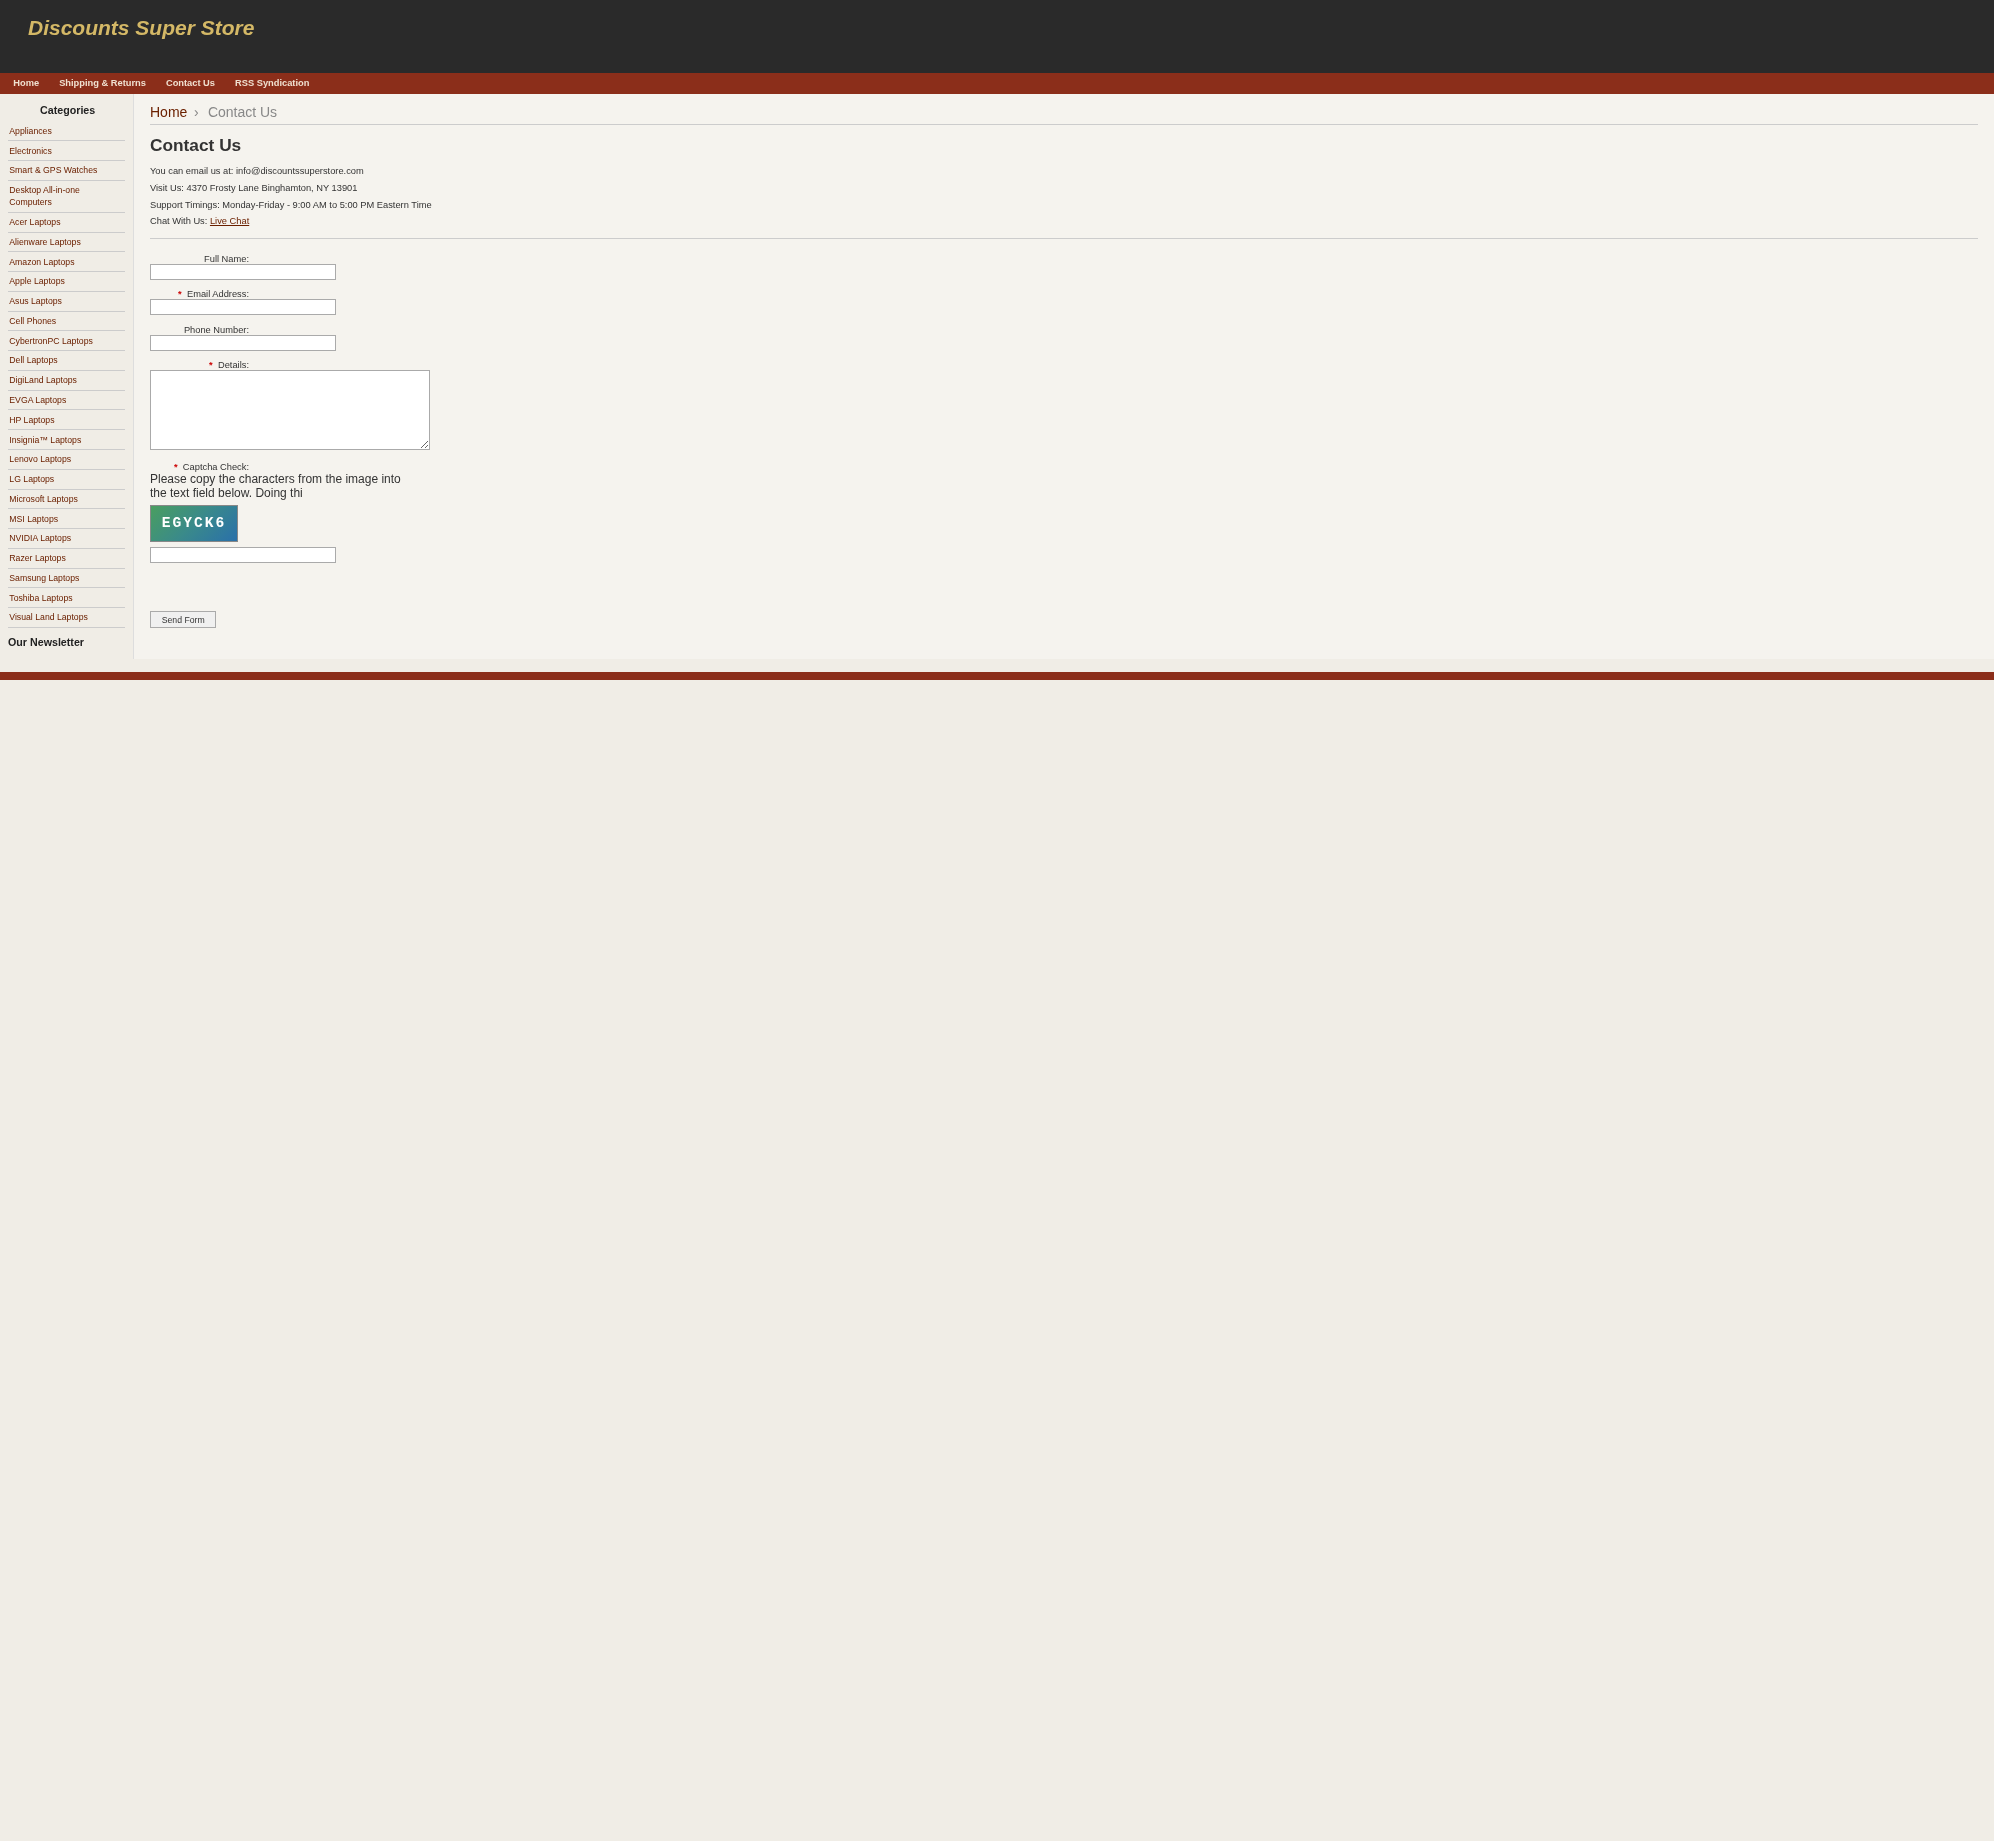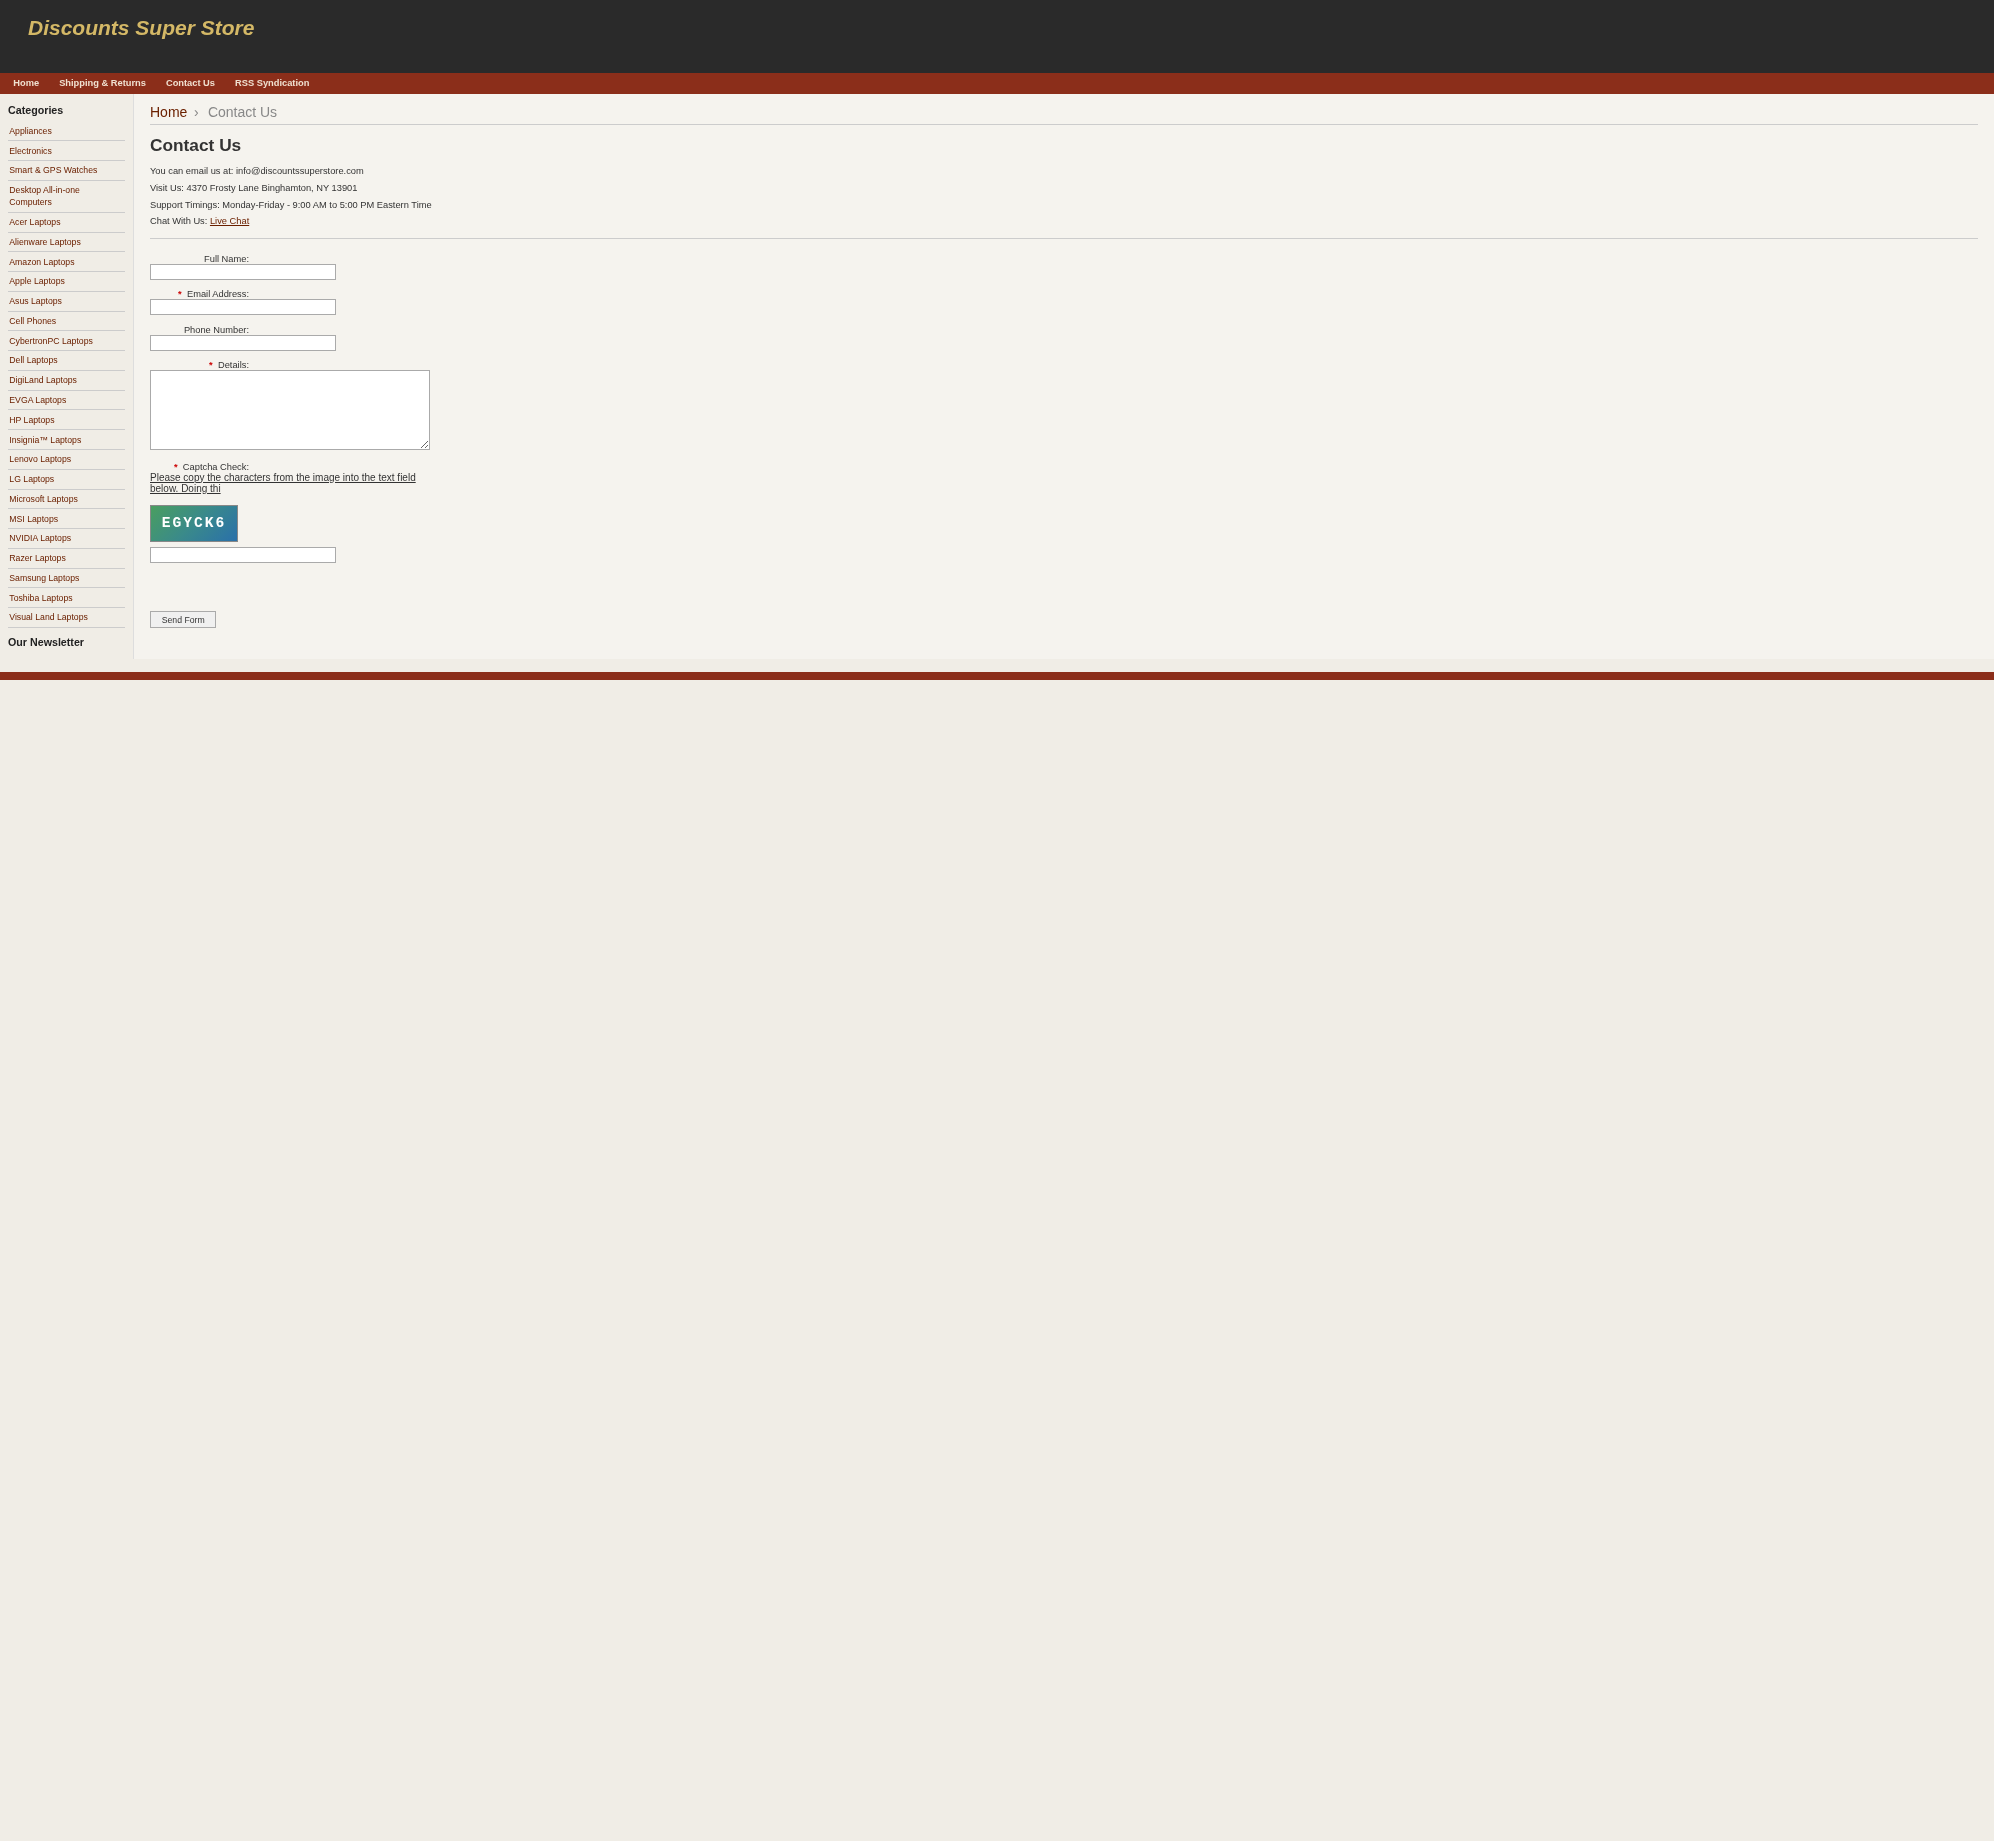--- a/index.html
+++ b/index.html
@@ -44,20 +44,21 @@
       width: 133px;
       min-width: 133px;
       padding: 10.7px 8px;
       background: #f0ede6;
     }
     #sidebar .categories-title {
       font-size: 10.7px;
       font-weight: bold;
       color: #222;
       margin-bottom: 5.3px;
+      margin-left: 32px;
     }
     #sidebar ul {
       list-style: none;
       padding: 0;
       margin: 0;
     }
     #sidebar ul li {
       border-bottom: 0.7px solid #ccc;
     }
     #sidebar ul li a {
@@ -155,25 +156,24 @@
     .form-input textarea {
       width: 280px;
       height: 80px;
       border: 0.7px solid #aaa;
       background: #fff;
       font-size: 8.7px;
       padding: 2.7px;
       resize: both;
     }
     .captcha-note {
-      font-size: 10px;
+      font-size: 12px;
       color: #333;
       max-width: 266px;
-      margin-bottom: 11px;
-      text-decoration: underline;
+      margin-bottom: 5px;
     }
     .captcha-image {
       width: 88px;
       height: 37px;
       background: linear-gradient(135deg, #4a9e60 0%, #3a8a8a 50%, #2a70aa 100%);
       display: flex;
       align-items: center;
       justify-content: center;
       font-size: 14.6px;
       font-weight: bold;

